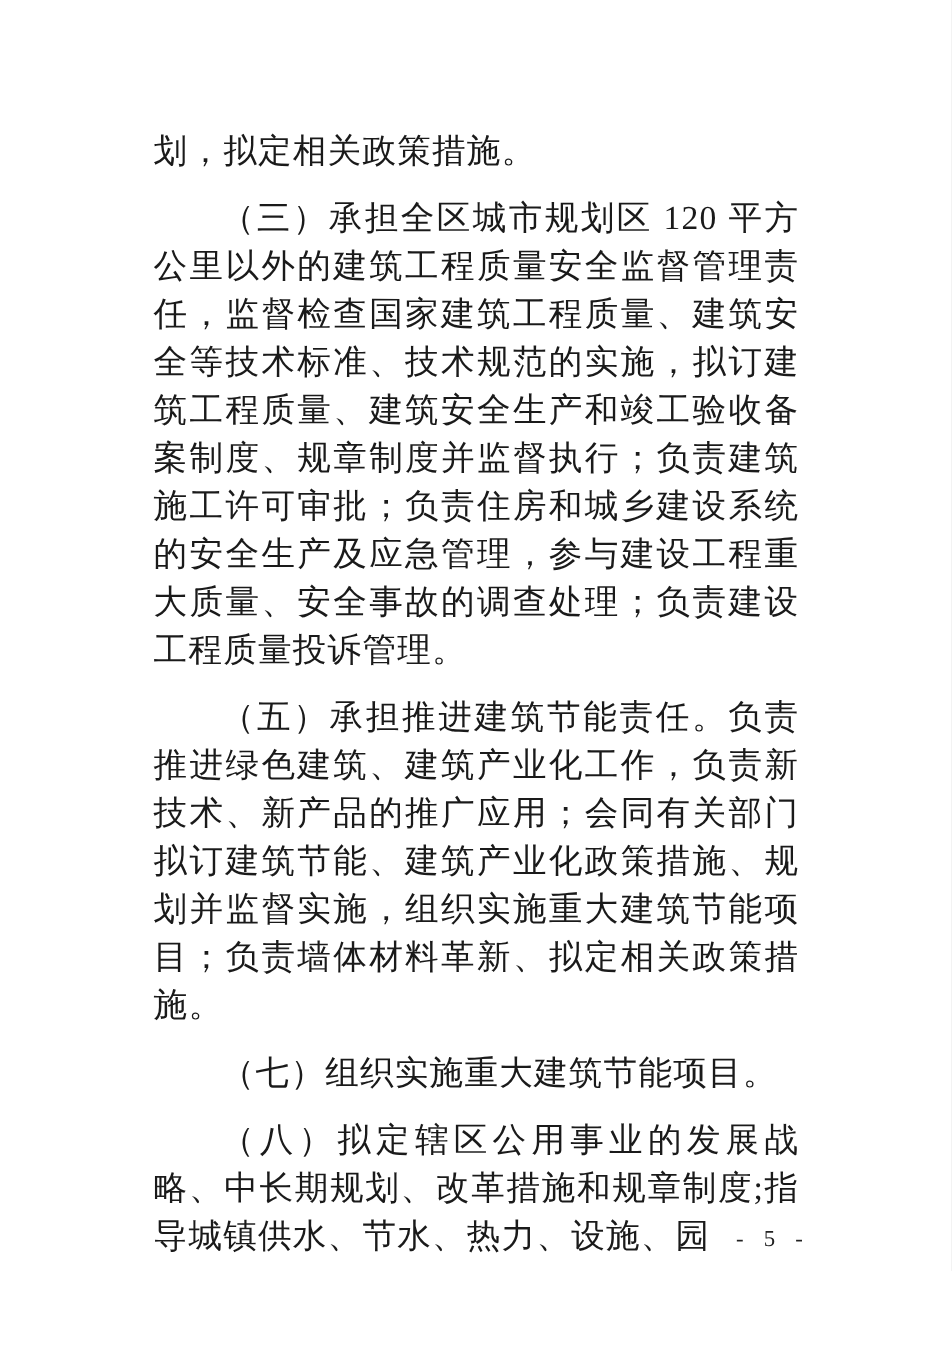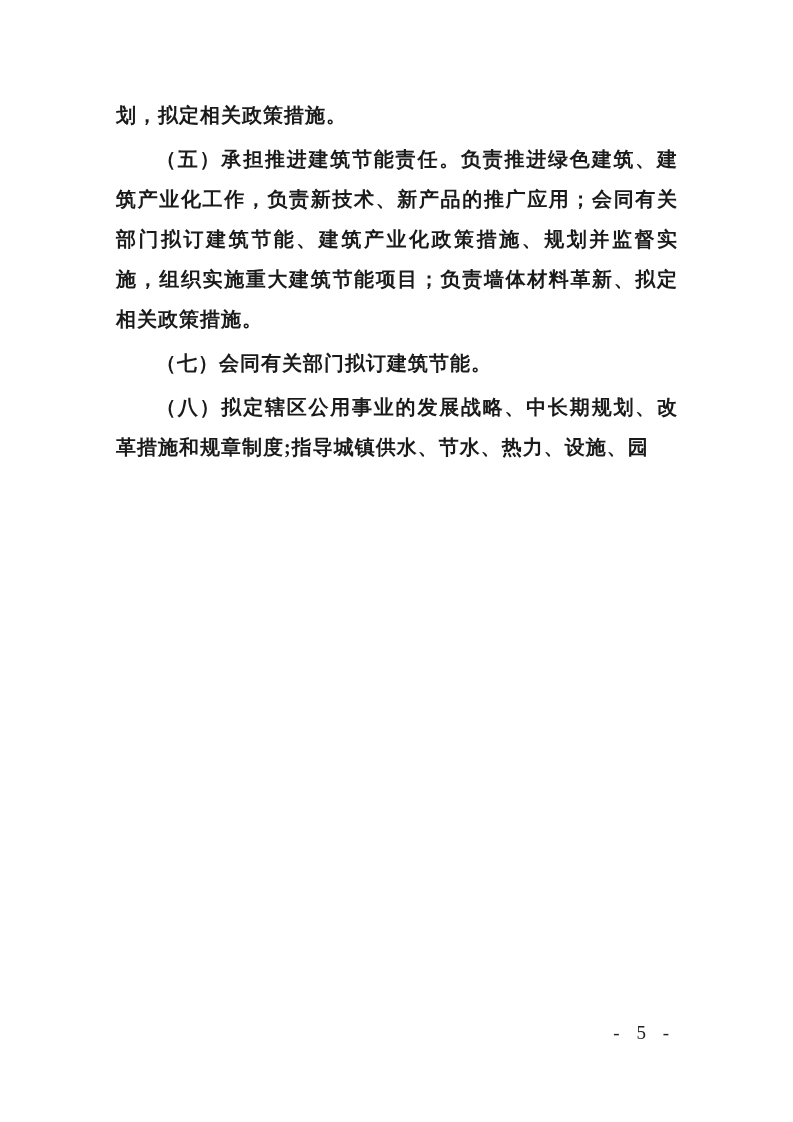--- a/index.html
+++ b/index.html
@@ -17,28 +17,27 @@
     font-family: "Liberation Serif", "DejaVu Serif", serif;
     color: #1a1a1a;
   }
   .doc-body {
     position: absolute;
     left: 112px;
     top: 91px;
     width: 570px;
   }
   .para {
-    margin: 4px;
-    font-size: 20px;
+    margin: 16px;
+    font-size: 28px;
     line-height: 40px;
     letter-spacing: 1px;
     text-align: justify;
     text-justify: inter-ideograph;
     word-break: break-all;
-    font-weight: bold;
   }
   .para.indent {
     text-indent: 2em;
   }
   .page-number {
     position: absolute;
     top: 1020px;
     right: 118px;
     font-size: 19px;
     line-height: 26px;
@@ -46,18 +45,19 @@
     color: #222222;
     white-space: nowrap;
   }
 </style>
 </head>
 <body>
 
 <div class="page">
   <div class="doc-body" id="paragraphs">
       <p class="para">划，拟定相关政策措施。</p>
+      <p class="para indent">（三）承担全区城市规划区 120 平方公里以外的建筑工程质量安全监督管理责任，监督检查国家建筑工程质量、建筑安全等技术标准、技术规范的实施，拟订建筑工程质量、建筑安全生产和竣工验收备案制度、规章制度并监督执行；负责建筑施工许可审批；负责住房和城乡建设系统的安全生产及应急管理，参与建设工程重大质量、安全事故的调查处理；负责建设工程质量投诉管理。</p>
       <p class="para indent">（五）承担推进建筑节能责任。负责推进绿色建筑、建筑产业化工作，负责新技术、新产品的推广应用；会同有关部门拟订建筑节能、建筑产业化政策措施、规划并监督实施，组织实施重大建筑节能项目；负责墙体材料革新、拟定相关政策措施。</p>
-      <p class="para indent">（七）会同有关部门拟订建筑节能。</p>
+      <p class="para indent">（七）组织实施重大建筑节能项目。</p>
       <p class="para indent">（八）拟定辖区公用事业的发展战略、中长期规划、改革措施和规章制度;指导城镇供水、节水、热力、设施、园</p>
     </div>
   <div class="page-number">- 5 -</div>
 </div>
 
 </body></html>

